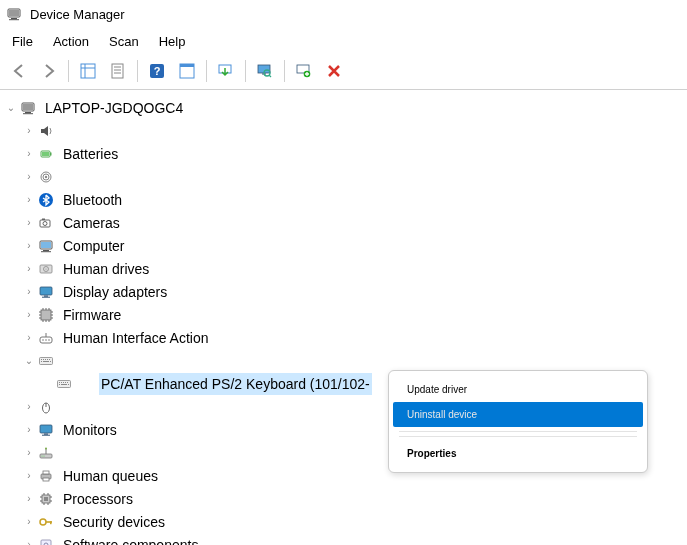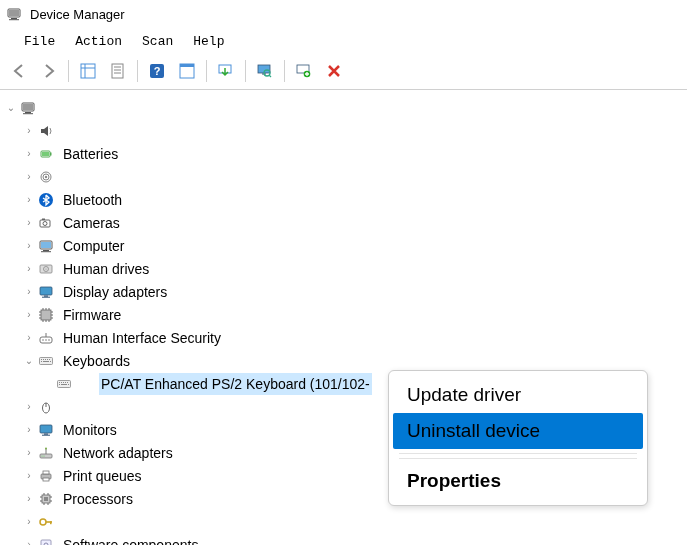--- a/index.html
+++ b/index.html
@@ -22,23 +22,22 @@
   padding: 5px 6px;
   height: 28px;
 }
 .titlebar .app-icon svg { width: 16px; height: 16px; display: block; }
 .titlebar-text { font-size: 13px; }
 
 
 .menubar {
   display: flex;
   gap: 0;
-  padding: 3px 14px;
+  padding: 3px 2px;
   font-size: 13px;
-  font-family: Liberation Mono, monospace;
 }
 .menubar .menu-item {
   padding: 3px 10px;
   cursor: default;
 }
 
 
 .toolbar {
   display: flex;
   align-items: center;
@@ -105,30 +104,30 @@
 .ctx-menu {
   position: absolute;
   left: 388px;
   top: 370px;
   width: 260px;
   background: #fff;
   border: 1px solid #ccc;
   border-radius: 6px;
   box-shadow: 1px 2px 6px rgba(0,0,0,0.15);
   padding: 6px 4px;
-  font-size: 19px;
+  font-size: 10px;
 }
 .ctx-item {
   padding: 7px 14px;
   border-radius: 2px;
   cursor: default;
 }
 .ctx-item.highlight {
   background: #0078d4;
-  color: #000000;
+  color: #e5e5e5;
 }
 .ctx-sep {
   height: 1px;
   background: #e3e3e3;
   margin: 4px 6px;
 }
 .ctx-item.bold { font-weight: 700; }
 </style>
 </head>
 <body>
@@ -373,20 +372,21 @@
 <div class="tree">
 
   <div class="tree-row">
     <span class="indent" style="width:0px"></span>
     <span class="expander">⌄</span>
     <span class="node-icon">
         <svg viewBox="0 0 16 16">
           <use href="#ic-app"></use>
         </svg>
       </span>
+    <span class="label-wrap">LAPTOP-JGDQOGC4</span>
   </div>
 
   <div class="tree-row">
     <span class="indent" style="width:18px"></span>
     <span class="expander">›</span>
     <span class="node-icon">
         <svg viewBox="0 0 16 16">
           <use href="#ic-audio"></use>
         </svg>
       </span>
@@ -480,32 +480,31 @@
   </div>
 
   <div class="tree-row">
     <span class="indent" style="width:18px"></span>
     <span class="expander">›</span>
     <span class="node-icon">
         <svg viewBox="0 0 16 16">
           <use href="#ic-hid"></use>
         </svg>
       </span>
-    <span class="label-wrap">Human Interface Security</span>
+    <span class="label-wrap">Human Interface Action</span>
   </div>
 
   <div class="tree-row">
     <span class="indent" style="width:18px"></span>
     <span class="expander">⌄</span>
     <span class="node-icon">
         <svg viewBox="0 0 16 16">
           <use href="#ic-keyboard"></use>
         </svg>
       </span>
-    <span class="label-wrap">Keyboards</span>
   </div>
 
   <div class="tree-row selected">
     <span class="indent" style="width:36px"></span>
     <span class="expander"></span>
     <span class="node-icon">
         <svg viewBox="0 0 16 16">
           <use href="#ic-keyboard"></use>
         </svg>
       </span>
@@ -534,32 +533,31 @@
   </div>
 
   <div class="tree-row">
     <span class="indent" style="width:18px"></span>
     <span class="expander">›</span>
     <span class="node-icon">
         <svg viewBox="0 0 16 16">
           <use href="#ic-network"></use>
         </svg>
       </span>
-    <span class="label-wrap">Network adapters</span>
   </div>
 
   <div class="tree-row">
     <span class="indent" style="width:18px"></span>
     <span class="expander">›</span>
     <span class="node-icon">
         <svg viewBox="0 0 16 16">
           <use href="#ic-printer"></use>
         </svg>
       </span>
-    <span class="label-wrap">Print queues</span>
+    <span class="label-wrap">Human queues</span>
   </div>
 
   <div class="tree-row">
     <span class="indent" style="width:18px"></span>
     <span class="expander">›</span>
     <span class="node-icon">
         <svg viewBox="0 0 16 16">
           <use href="#ic-processor"></use>
         </svg>
       </span>
@@ -567,20 +565,21 @@
   </div>
 
   <div class="tree-row">
     <span class="indent" style="width:18px"></span>
     <span class="expander">›</span>
     <span class="node-icon">
         <svg viewBox="0 0 16 16">
           <use href="#ic-key"></use>
         </svg>
       </span>
+    <span class="label-wrap">Security devices</span>
   </div>
 
   <div class="tree-row">
     <span class="indent" style="width:18px"></span>
     <span class="expander">›</span>
     <span class="node-icon">
         <svg viewBox="0 0 16 16">
           <use href="#ic-software"></use>
         </svg>
       </span>

